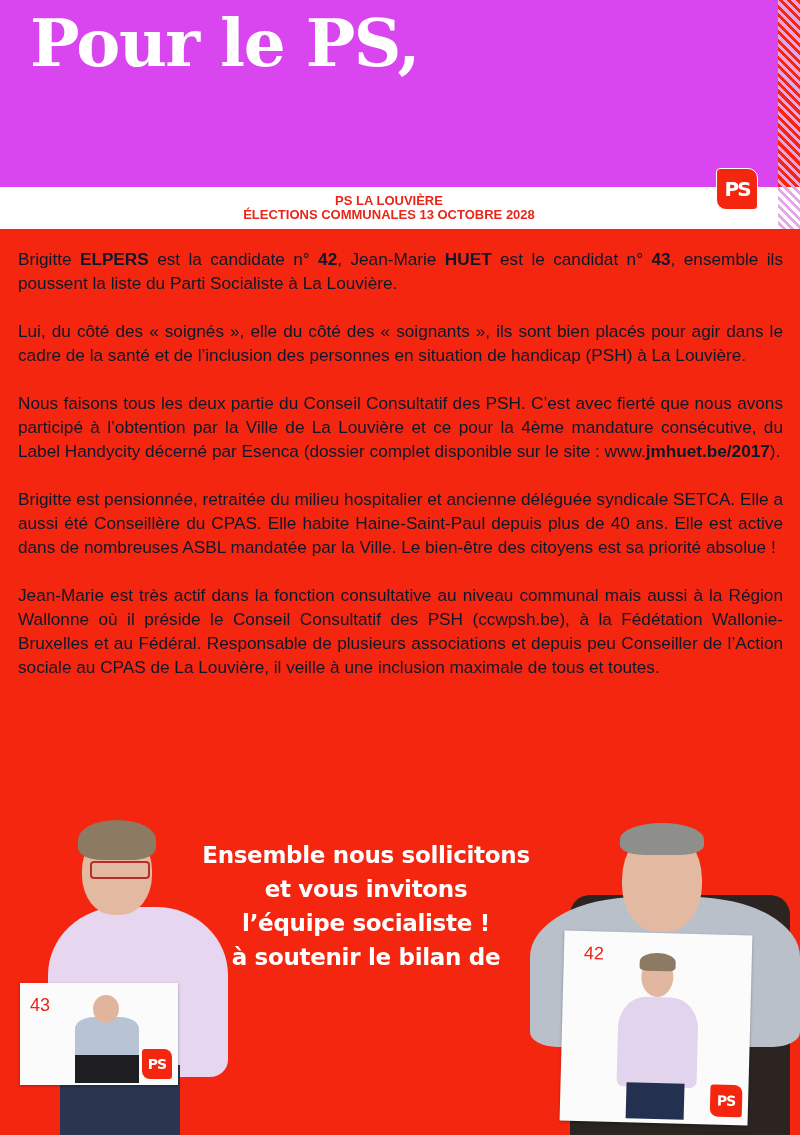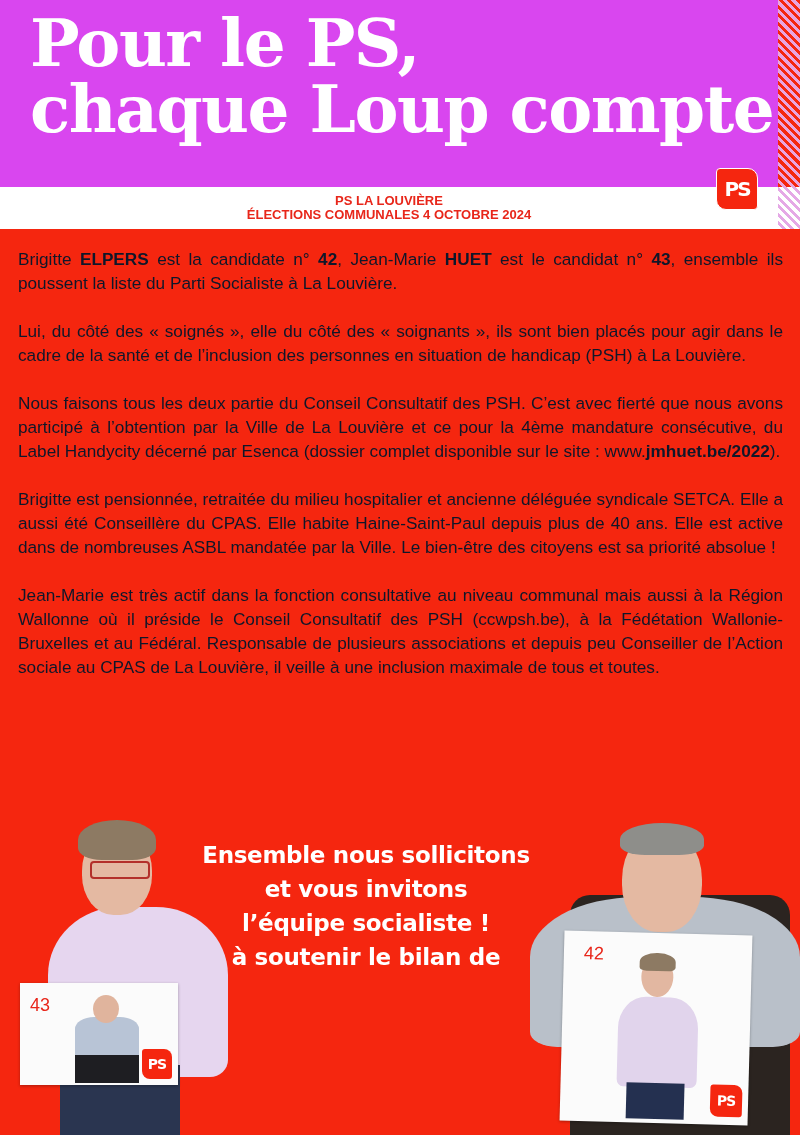--- a/index.html
+++ b/index.html
@@ -27,37 +27,36 @@
   .sign { position:absolute; background:#fbfbfb; box-shadow:0 1px 3px rgba(0,0,0,0.3); }
   .sign-num { position:absolute; color:#e8261a; font-size:18px; font-family:"Liberation Sans", sans-serif; }
   .ps-small { position:absolute; width:30px; height:30px; background:#f5260f; border-radius:3px 8px 3px 8px; color:#fff; font-weight:bold; font-family:"DejaVu Sans", sans-serif; font-size:14px; line-height:30px; text-align:center; letter-spacing:-1px; }
 </style>
 </head>
 <body>
 
 <div class="header">
   <h1 class="title">
     <div>Pour le PS,</div>
-    <div>chaque Loup compte</div>
   </h1>
 </div>
 <div class="stripes"></div>
 <div class="band">
   <div class="band-text">
     <div>PS LA LOUVIÈRE</div>
-    <div>ÉLECTIONS COMMUNALES 4 OCTOBRE 2024</div>
+    <div>ÉLECTIONS COMMUNALES 13 OCTOBRE 2028</div>
   </div>
 </div>
 <div class="stripes-light"></div>
 <div class="ps-logo head">PS</div>
 
 <div class="body-text">
   <p><span>Brigitte </span><b>ELPERS</b><span> est la candidate n° </span><b>42</b><span>, Jean-Marie </span><b>HUET</b><span> est le candidat n° </span><b>43</b><span>, ensemble ils poussent la liste du Parti Socialiste à La Louvière.</span></p>
   <p>Lui, du côté des « soignés », elle du côté des « soignants », ils sont bien placés pour agir dans le cadre de la santé et de l’inclusion des personnes en situation de handicap (PSH) à La Louvière.</p>
-  <p><span>Nous faisons tous les deux partie du Conseil Consultatif des PSH. C’est avec fierté que nous avons participé à l’obtention par la Ville de La Louvière et ce pour la 4ème mandature consécutive, du Label Handycity décerné par Esenca (dossier complet disponible sur le site : www.</span><b>jmhuet.be/2022</b><span>).</span></p>
+  <p><span>Nous faisons tous les deux partie du Conseil Consultatif des PSH. C’est avec fierté que nous avons participé à l’obtention par la Ville de La Louvière et ce pour la 4ème mandature consécutive, du Label Handycity décerné par Esenca (dossier complet disponible sur le site : www.</span><b>jmhuet.be/2017</b><span>).</span></p>
   <p>Brigitte est pensionnée, retraitée du milieu hospitalier et ancienne déléguée syndicale SETCA. Elle a aussi été Conseillère du CPAS. Elle habite Haine-Saint-Paul depuis plus de 40 ans. Elle est active dans de nombreuses ASBL mandatée par la Ville. Le bien-être des citoyens est sa priorité absolue !</p>
   <p>Jean-Marie est très actif dans la fonction consultative au niveau communal mais aussi à la Région Wallonne où il préside le Conseil Consultatif des PSH (ccwpsh.be), à la Fédétation Wallonie-Bruxelles et au Fédéral. Responsable de plusieurs associations et depuis peu Conseiller de l’Action sociale au CPAS de La Louvière, il veille à une inclusion maximale de tous et toutes.</p>
 </div>
 
 <div class="person" style="left:10px; top:815px; width:220px; height:320px;">
   <div class="torso" style="left:38px; top:92px; width:180px; height:170px; background:#e6d6ef;"></div>
   <div style="position:absolute; left:50px; top:250px; width:120px; height:70px; background:#2a3550;"></div>
   <div class="head-shape" style="left:72px; top:12px; width:70px; height:88px;"></div>
   <div class="hair" style="left:68px; top:5px; width:78px; height:40px; background:#8d7a63;"></div>
   <div style="position:absolute; left:80px; top:46px; width:56px; height:14px; border:2px solid #b3302a; border-radius:4px;"></div>

